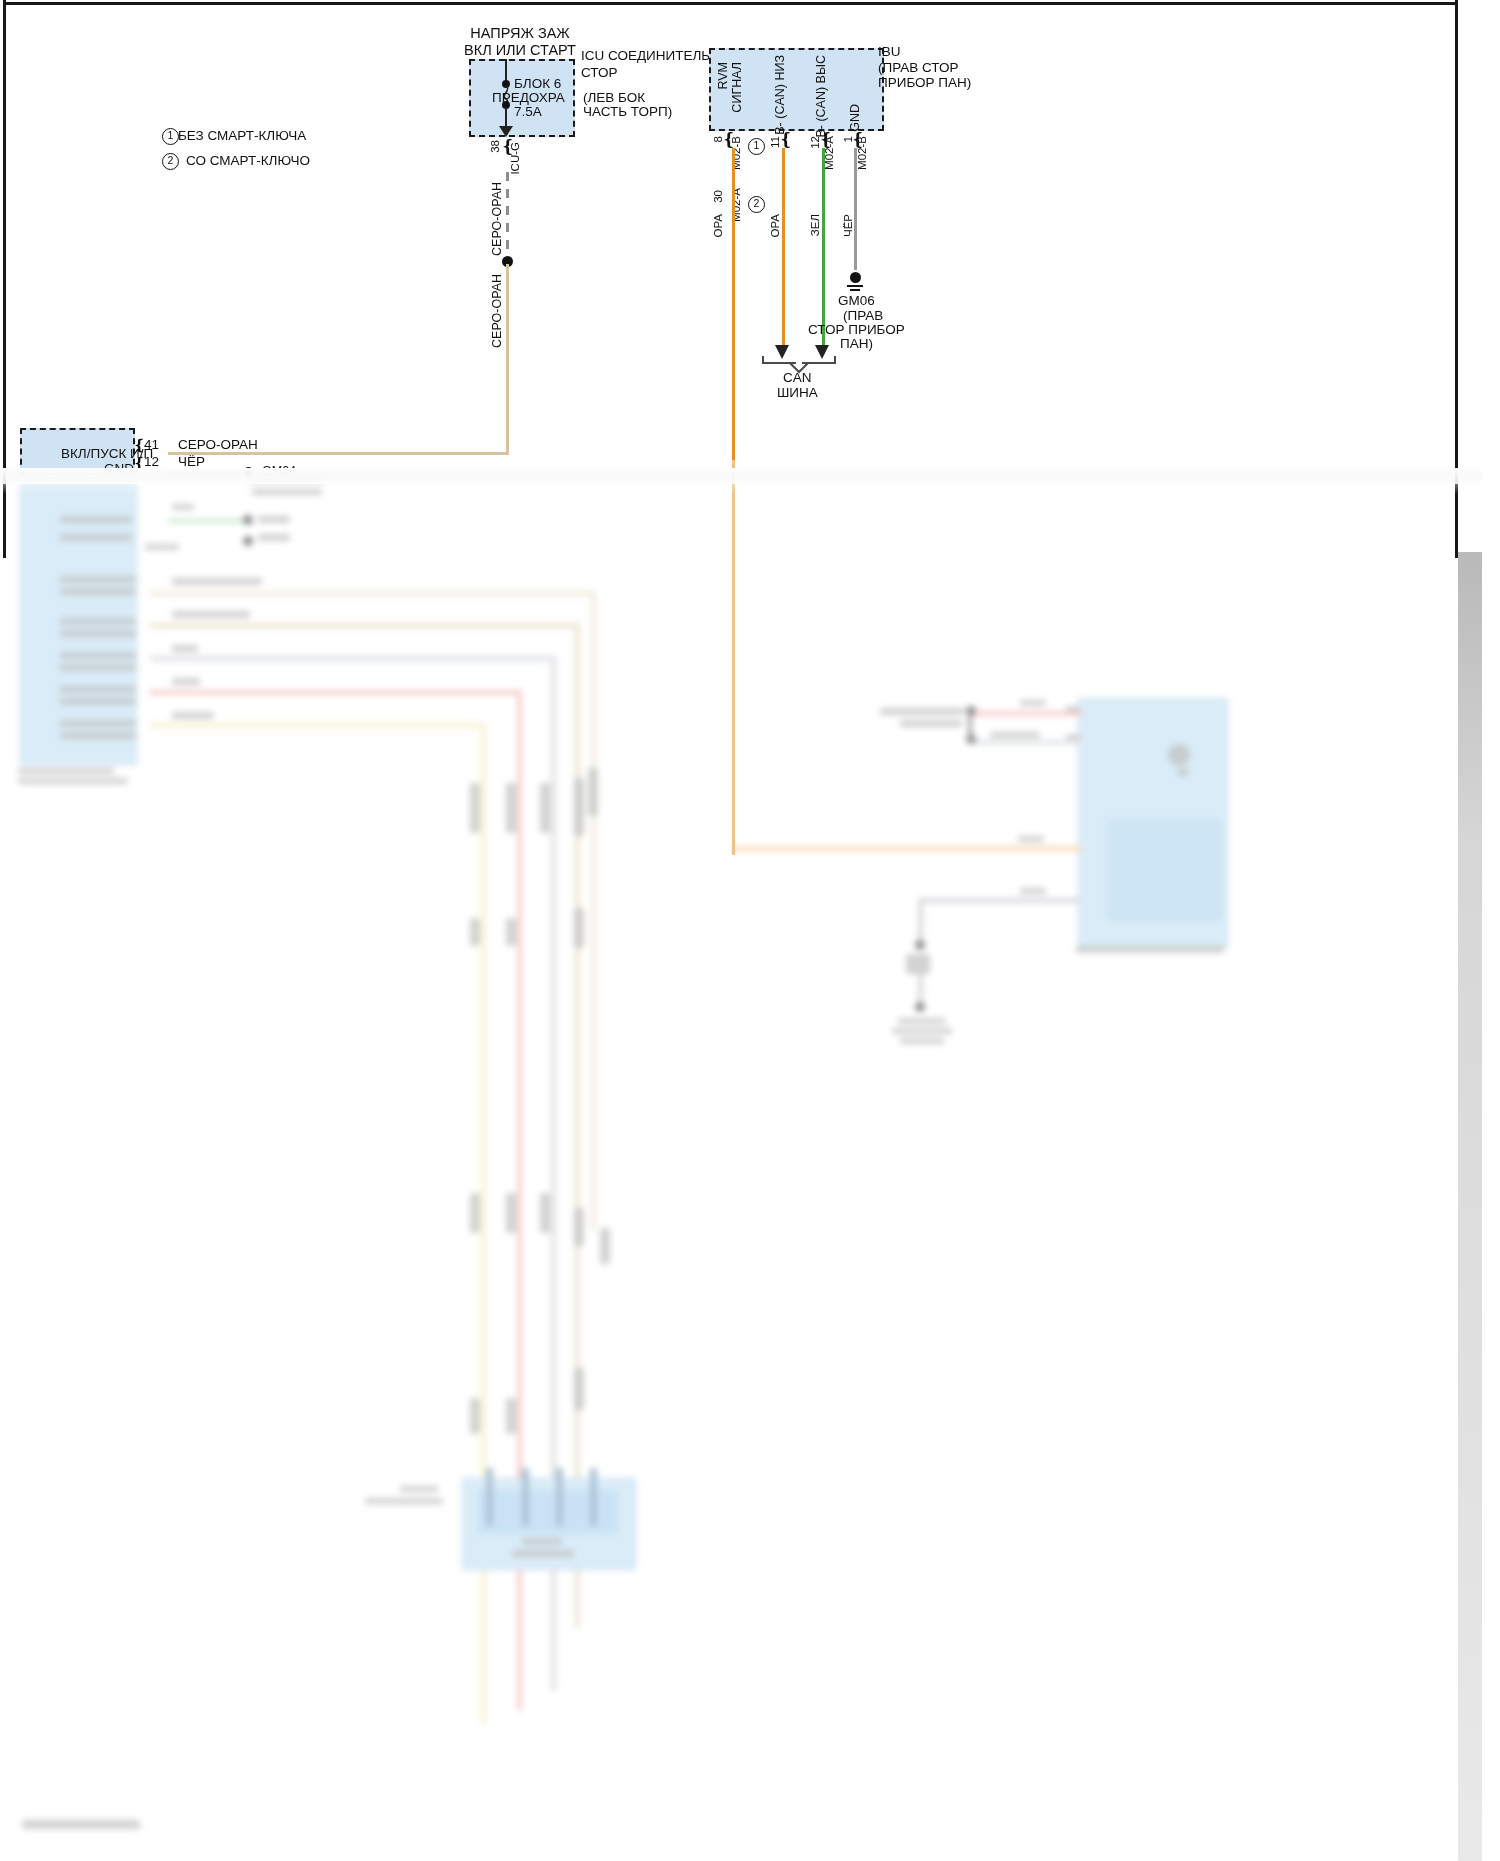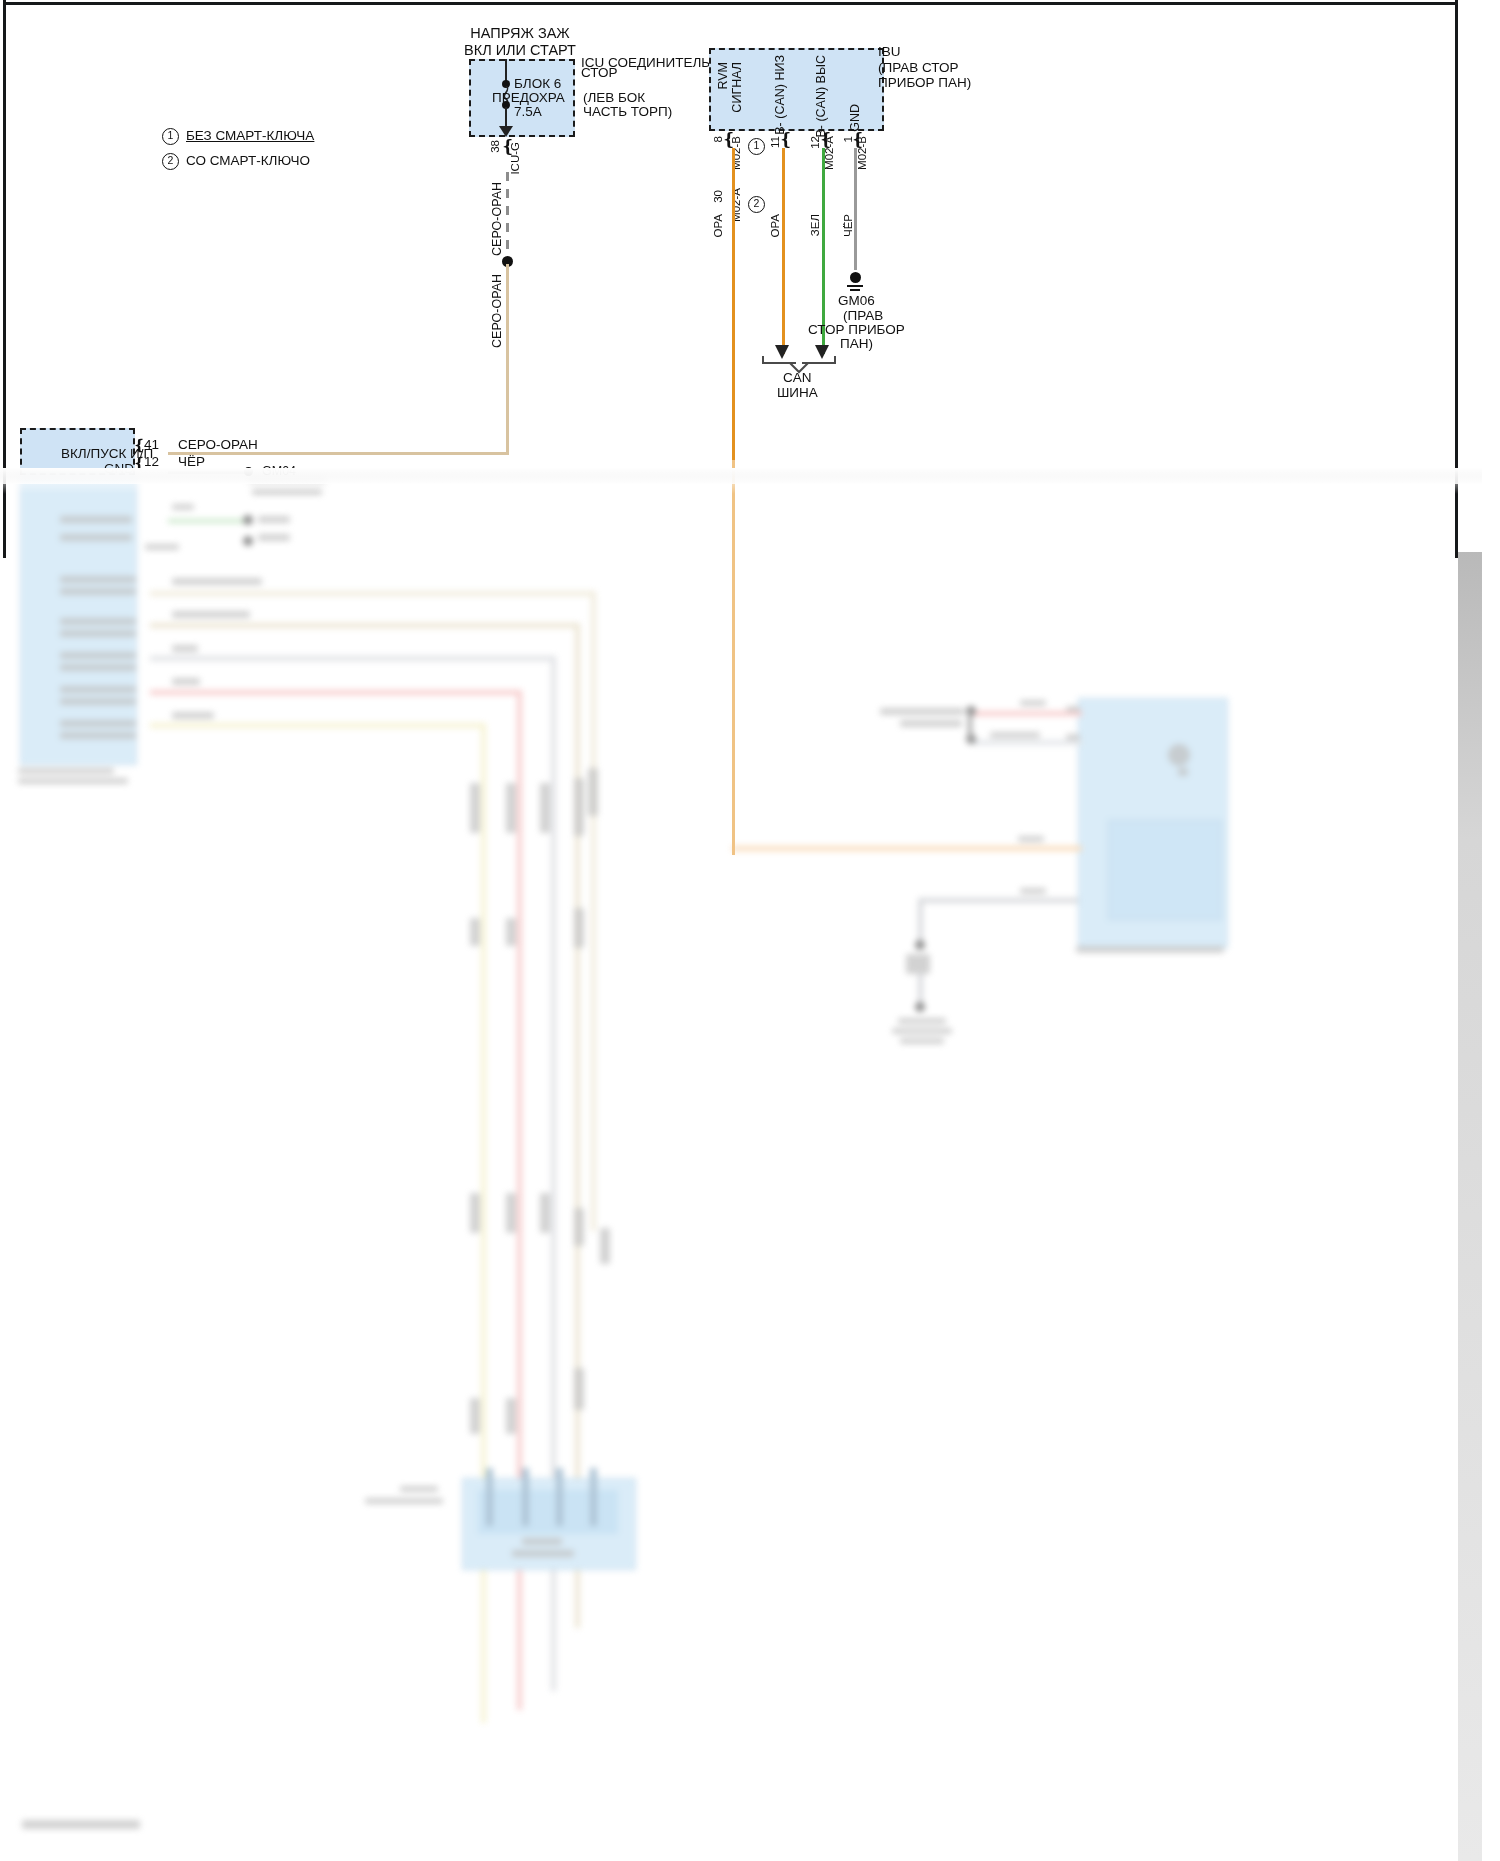--- a/index.html
+++ b/index.html
@@ -66,21 +66,21 @@
 <body>
 
 <div id="page">
 
   <div class="frame-top"></div>
   <div class="frame-left"></div>
   <div class="frame-right"></div>
 
   <div>
     <div class="circ" style="left:162px;top:128px;">1</div>
-    <div class="txt t13" style="left:186px;top:128px;text-decoration:underline;">БЕЗ СМАРТ-КЛЮЧА</div>
+    <div class="txt t13" style="left:178px;top:128px;">БЕЗ СМАРТ-КЛЮЧА</div>
 
     <div class="circ" style="left:162px;top:153px;">2</div>
     <div class="txt t13" style="left:186px;top:153px;">СО СМАРТ-КЛЮЧО</div>
   </div>
 
   <div>
     <div class="txt t14 center" style="left:440px;top:25px;width:160px;">НАПРЯЖ ЗАЖ</div>
     <div class="txt t14 center" style="left:440px;top:42px;width:160px;">ВКЛ ИЛИ СТАРТ</div>
 
     <div class="module" style="left:469px;top:59px;width:106px;height:78px;"></div>
@@ -91,21 +91,21 @@
       <path d="M8 0 C 14 4, 2 9, 8 13 C 12 16, 8 18, 8 20" fill="none" stroke="#222" stroke-width="1.6"></path>
     </svg>
     <div class="dot" style="left:501.5px;top:101px;width:8px;height:8px;"></div>
     <div class="vwire" style="left:505px;top:107px;height:22px;background:#222;width:2px;"></div>
     <div class="arrow-dn" style="left:499px;top:126px;border-top:11px solid #222;"></div>
 
     <div class="txt t13" style="left:514px;top:76px;">БЛОК 6</div>
     <div class="txt t13" style="left:492px;top:90px;">ПРЕДОХРА</div>
     <div class="txt t13" style="left:514px;top:104px;">7.5A</div>
 
-    <div class="txt t13" style="left:581px;top:55px;">ICU СОЕДИНИТЕЛЬ</div>
+    <div class="txt t13" style="left:581px;top:48px;">ICU СОЕДИНИТЕЛЬ</div>
     <div class="txt t13" style="left:581px;top:65px;">СТОР</div>
     <div class="txt t13" style="left:583px;top:90px;">(ЛЕВ БОК</div>
     <div class="txt t13" style="left:583px;top:104px;">ЧАСТЬ ТОРП)</div>
 
     <div class="pinbr" style="left:501px;top:138px;">❴</div>
     <div class="txt t11 vert" style="left:489px;top:140px;">38</div>
     <div class="txt t11 vert" style="left:509px;top:142px;">ICU-G</div>
   </div>
 
   <div class="vwire w-dash" style="left:506px;top:172px;height:88px;"></div>

